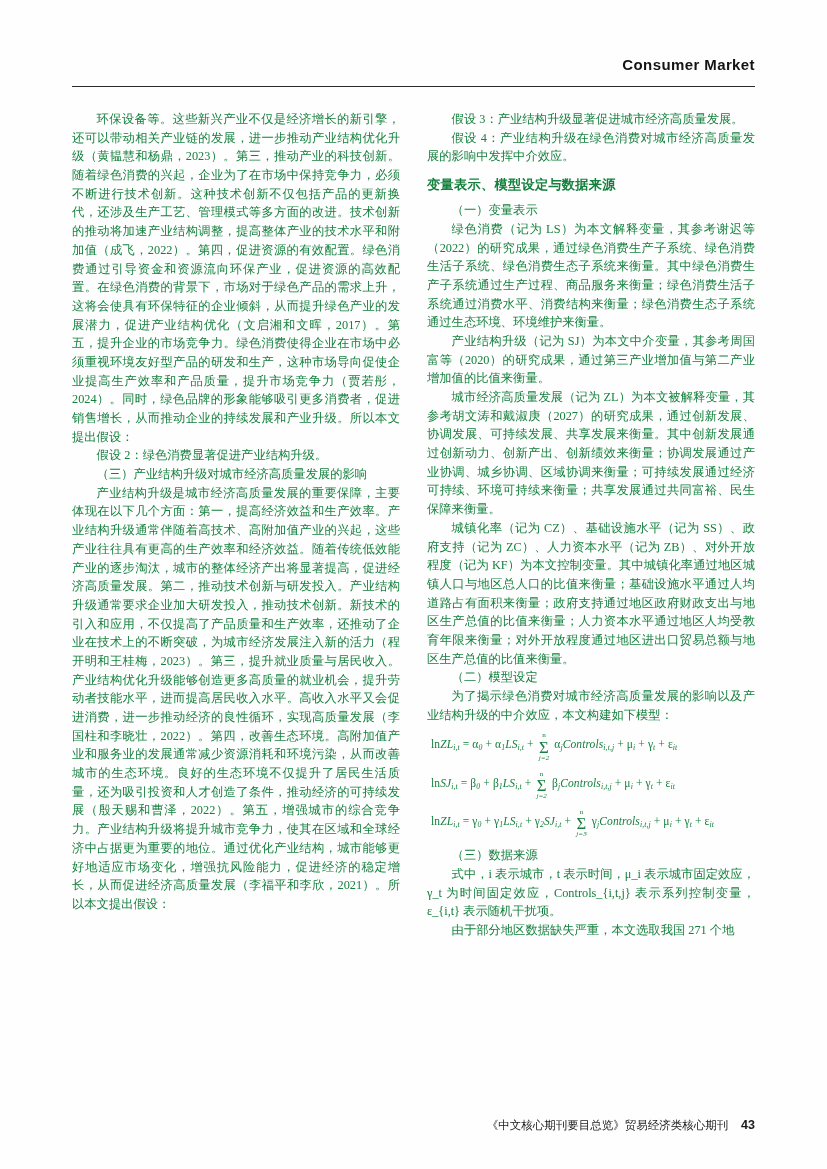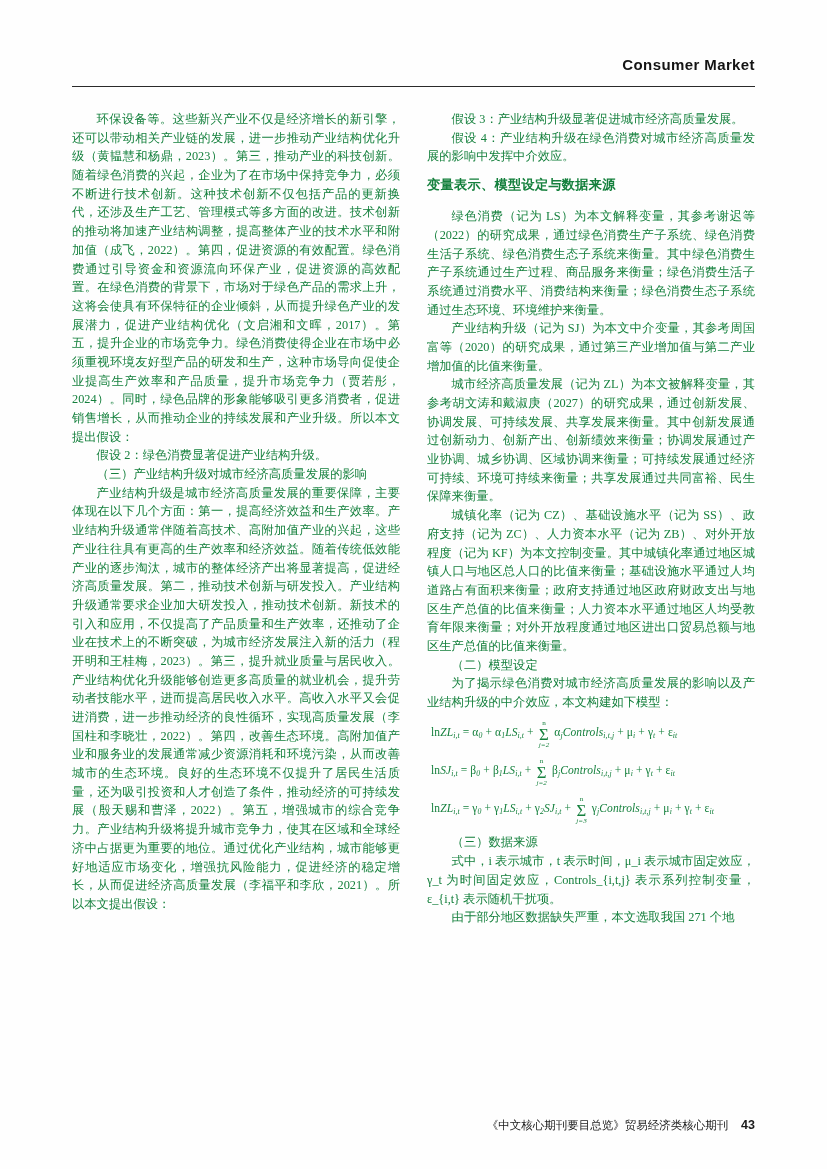--- a/index.html
+++ b/index.html
@@ -63,21 +63,21 @@
 
   p.para {
     margin: 0;
     text-indent: 2em;
   }
 
   .sec-head {
     font-family: "Liberation Sans", sans-serif;
     font-weight: bold;
     font-size: 13.2px;
-    margin: 9px 0 12px 0;
+    margin: 9px 0 6px 0;
     text-indent: 0;
     letter-spacing: 0.3px;
   }
   .sub-head {
     text-indent: 2em;
     margin: 2px 0 0 0;
   }
 
   
   .formula-block {
@@ -140,20 +140,21 @@
     <p class="para">（三）产业结构升级对城市经济高质量发展的影响</p>
     <p class="para">产业结构升级是城市经济高质量发展的重要保障，主要体现在以下几个方面：第一，提高经济效益和生产效率。产业结构升级通常伴随着高技术、高附加值产业的兴起，这些产业往往具有更高的生产效率和经济效益。随着传统低效能产业的逐步淘汰，城市的整体经济产出将显著提高，促进经济高质量发展。第二，推动技术创新与研发投入。产业结构升级通常要求企业加大研发投入，推动技术创新。新技术的引入和应用，不仅提高了产品质量和生产效率，还推动了企业在技术上的不断突破，为城市经济发展注入新的活力（程开明和王桂梅，2023）。第三，提升就业质量与居民收入。产业结构优化升级能够创造更多高质量的就业机会，提升劳动者技能水平，进而提高居民收入水平。高收入水平又会促进消费，进一步推动经济的良性循环，实现高质量发展（李国柱和李晓壮，2022）。第四，改善生态环境。高附加值产业和服务业的发展通常减少资源消耗和环境污染，从而改善城市的生态环境。良好的生态环境不仅提升了居民生活质量，还为吸引投资和人才创造了条件，推动经济的可持续发展（殷天赐和曹泽，2022）。第五，增强城市的综合竞争力。产业结构升级将提升城市竞争力，使其在区域和全球经济中占据更为重要的地位。通过优化产业结构，城市能够更好地适应市场变化，增强抗风险能力，促进经济的稳定增长，从而促进经济高质量发展（李福平和李欣，2021）。所以本文提出假设：</p>
   </div>
 
   <div class="col col-right">
     <p class="para">假设 3：产业结构升级显著促进城市经济高质量发展。</p>
     <p class="para">假设 4：产业结构升级在绿色消费对城市经济高质量发展的影响中发挥中介效应。</p>
 
     <div class="sec-head">变量表示、模型设定与数据来源</div>
 
+    <p class="para sub-head">（一）变量表示</p>
     <p class="para">绿色消费（记为 LS）为本文解释变量，其参考谢迟等（2022）的研究成果，通过绿色消费生产子系统、绿色消费生活子系统、绿色消费生态子系统来衡量。其中绿色消费生产子系统通过生产过程、商品服务来衡量；绿色消费生活子系统通过消费水平、消费结构来衡量；绿色消费生态子系统通过生态环境、环境维护来衡量。</p>
     <p class="para">产业结构升级（记为 SJ）为本文中介变量，其参考周国富等（2020）的研究成果，通过第三产业增加值与第二产业增加值的比值来衡量。</p>
     <p class="para">城市经济高质量发展（记为 ZL）为本文被解释变量，其参考胡文涛和戴淑庚（2027）的研究成果，通过创新发展、协调发展、可持续发展、共享发展来衡量。其中创新发展通过创新动力、创新产出、创新绩效来衡量；协调发展通过产业协调、城乡协调、区域协调来衡量；可持续发展通过经济可持续、环境可持续来衡量；共享发展通过共同富裕、民生保障来衡量。</p>
     <p class="para">城镇化率（记为 CZ）、基础设施水平（记为 SS）、政府支持（记为 ZC）、人力资本水平（记为 ZB）、对外开放程度（记为 KF）为本文控制变量。其中城镇化率通过地区城镇人口与地区总人口的比值来衡量；基础设施水平通过人均道路占有面积来衡量；政府支持通过地区政府财政支出与地区生产总值的比值来衡量；人力资本水平通过地区人均受教育年限来衡量；对外开放程度通过地区进出口贸易总额与地区生产总值的比值来衡量。</p>
 
     <p class="para sub-head">（二）模型设定</p>
     <p class="para">为了揭示绿色消费对城市经济高质量发展的影响以及产业结构升级的中介效应，本文构建如下模型：</p>
 
     <div class="formula-block">
       <span class="formula fml">

